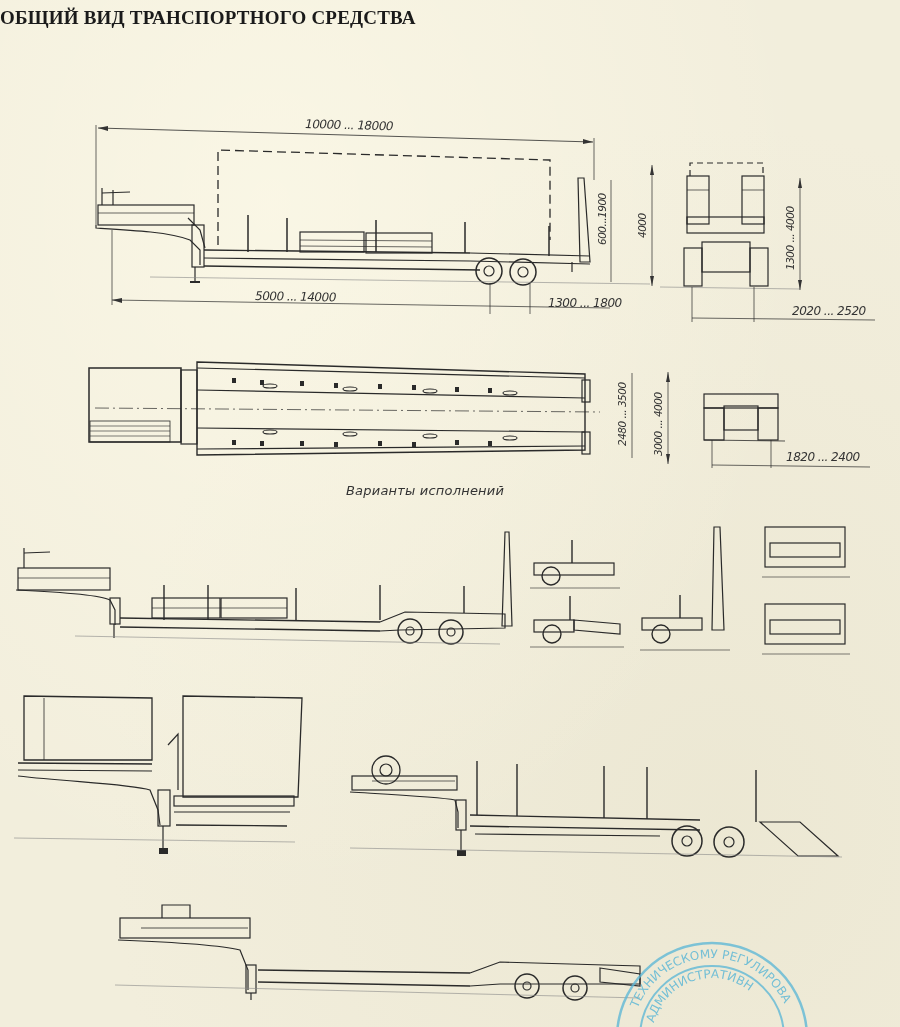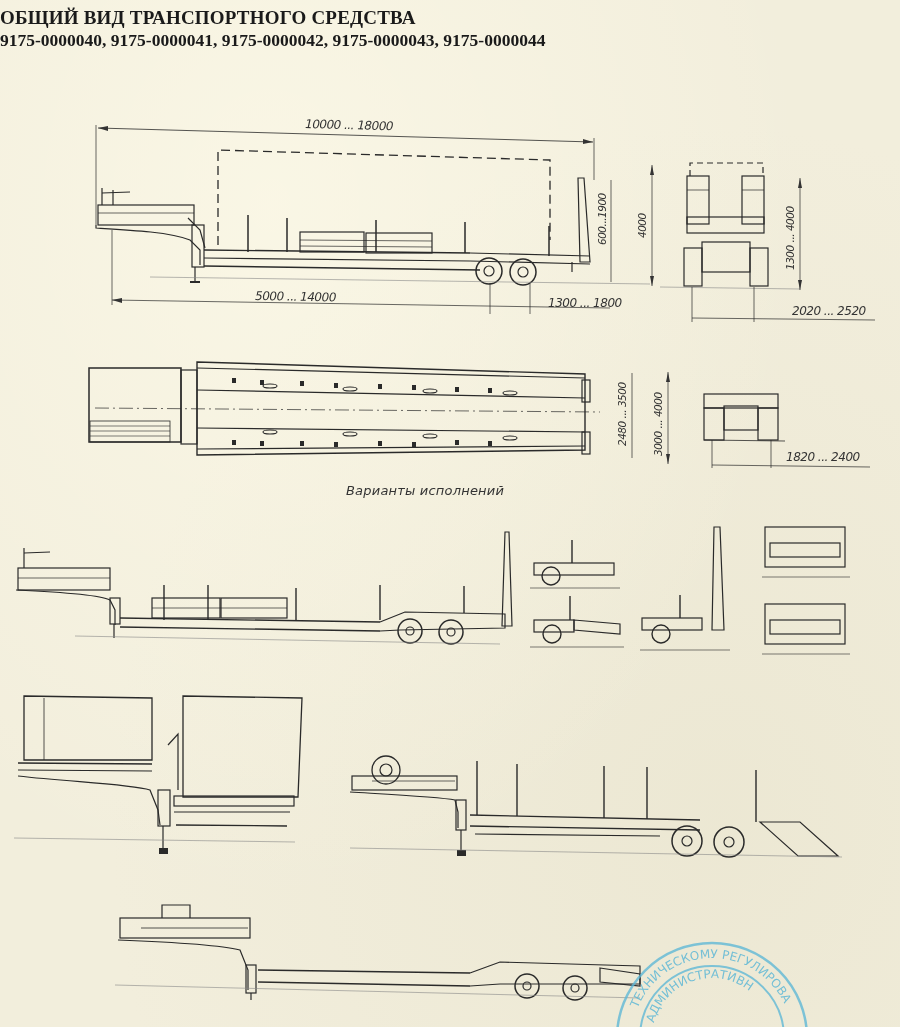--- a/index.html
+++ b/index.html
@@ -38,21 +38,20 @@
     position:absolute; left:612px; top:938px; width:200px; height:200px;
   }
 </style>
 </head>
 <body>
 
 <div class="paper"></div>
 
 <div class="title-block">
   <div class="title-line1">ОБЩИЙ ВИД ТРАНСПОРТНОГО СРЕДСТВА</div>
-  <div class="title-line3">9175-0000040, 9175-0000041, 9175-0000042, 9175-0000043, 9175-0000044</div>
 </div>
 
 <svg class="drawing" width="900" height="1027" viewBox="0 0 900 1027" fill="none" stroke="#2a2a2a" stroke-width="1.2">
 
   <g>
 
     <line x1="98" y1="128" x2="593" y2="142" stroke-width="0.8"></line>
     <line x1="96" y1="125" x2="96" y2="225" stroke-width="0.7"></line>
     <line x1="594" y1="138" x2="594" y2="180" stroke-width="0.7"></line>
     <polygon points="98,128 108,126 108,131" fill="#333" stroke="none"></polygon>

